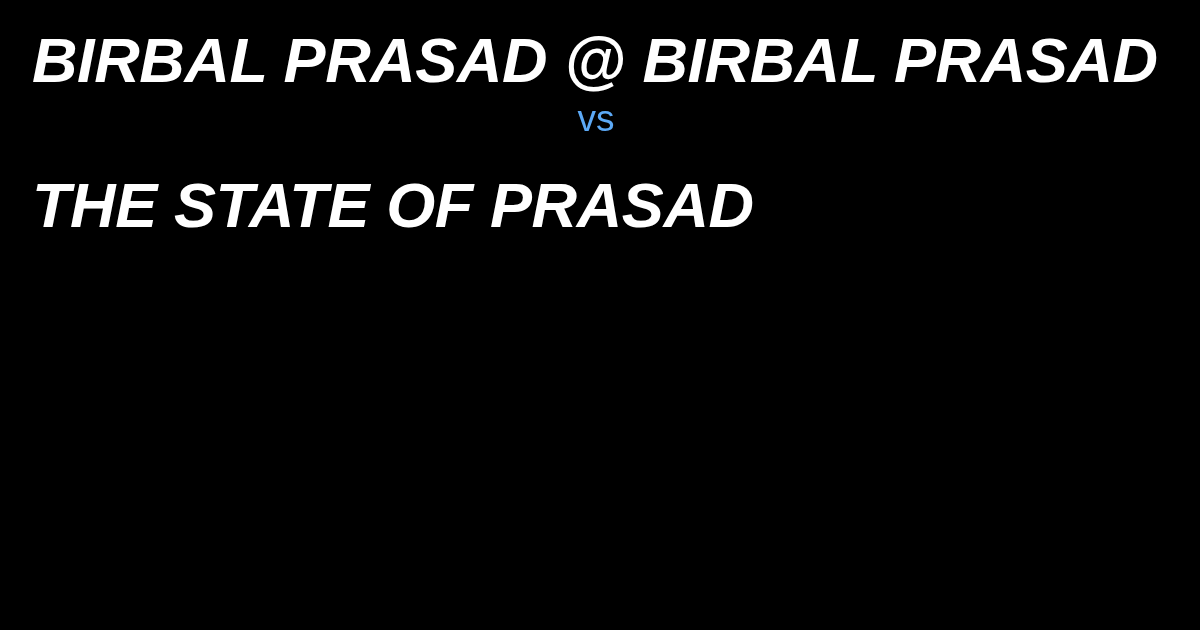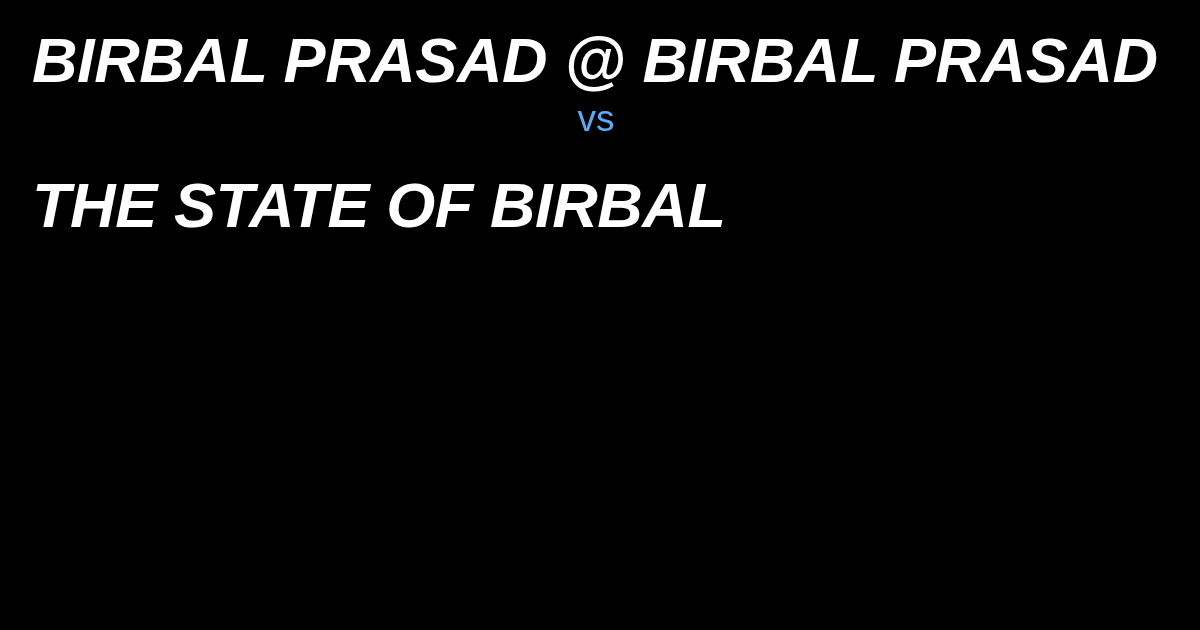--- a/index.html
+++ b/index.html
@@ -85,21 +85,21 @@
 <div class="card">
 
   <div class="case-block">
 
     <div class="party-line party-petitioner">BIRBAL PRASAD @ BIRBAL PRASAD SAH...</div>
 
     <div class="vs-row">
       <span class="vs-label">vs</span>
     </div>
 
-    <div class="party-line party-respondent">THE STATE OF BIRBAL</div>
+    <div class="party-line party-respondent">THE STATE OF PRASAD</div>
 
   </div>
 
   <div class="footer">
 
     
 
     
 
     

